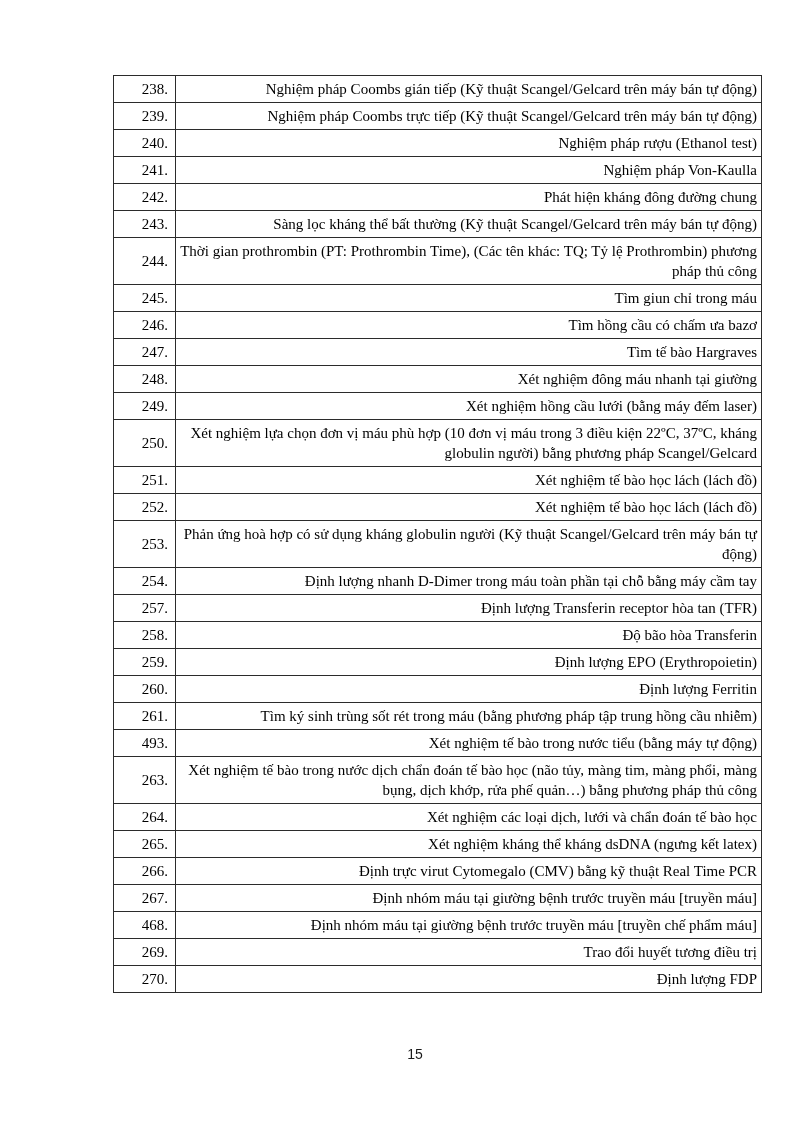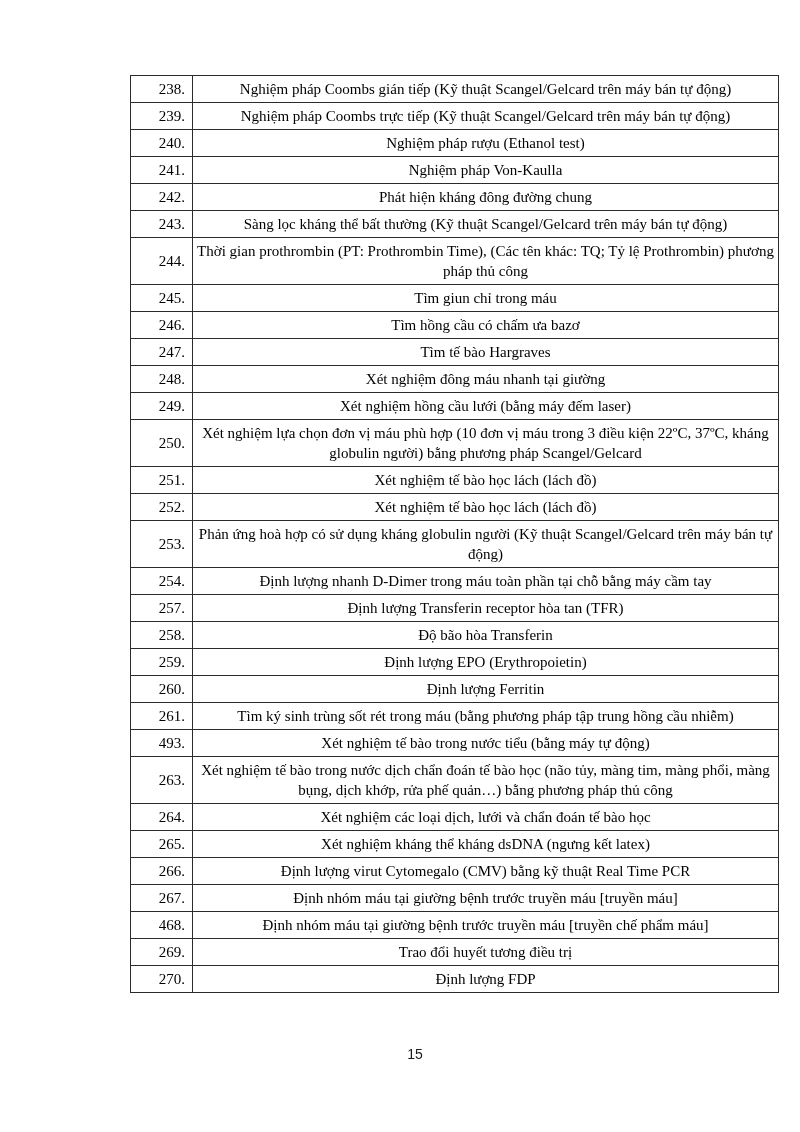--- a/index.html
+++ b/index.html
@@ -12,40 +12,40 @@
   }
   .page {
     position: relative;
     width: 800px;
     height: 1132px;
     background: #ffffff;
     overflow: hidden;
   }
   table.doc-table {
     position: absolute;
-    left: 130px;
+    left: 113px;
     top: 75px;
     width: 649px;
     border-collapse: collapse;
     table-layout: fixed;
   }
   table.doc-table td {
     border: 1px solid #2b2b2b;
     font-size: 15px;
     line-height: 20px;
     vertical-align: middle;
   }
   td.num {
     width: 62px;
     text-align: right;
     padding: 3px 7px 3px 2px;
   }
   td.desc {
     padding: 3px 4px 3px 4px;
-    text-align: center;
+    text-align: right;
   }
   .page-number {
     position: absolute;
     left: 0;
     top: 1046px;
     width: 830px;
     text-align: center;
     font-size: 14px;
     font-family: "Liberation Sans", "DejaVu Sans", sans-serif;
     color: #1a1a1a;
@@ -185,21 +185,21 @@
     <td class="desc">Xét nghiệm các loại dịch, lưới và chẩn đoán tế bào học</td>
   </tr>
 
   <tr>
     <td class="num">265.</td>
     <td class="desc">Xét nghiệm kháng thể kháng dsDNA (ngưng kết latex)</td>
   </tr>
 
   <tr>
     <td class="num">266.</td>
-    <td class="desc">Định lượng virut Cytomegalo (CMV) bằng kỹ thuật Real Time PCR</td>
+    <td class="desc">Định trực virut Cytomegalo (CMV) bằng kỹ thuật Real Time PCR</td>
   </tr>
 
   <tr>
     <td class="num">267.</td>
     <td class="desc">Định nhóm máu tại giường bệnh trước truyền máu [truyền máu]</td>
   </tr>
 
   <tr>
     <td class="num">468.</td>
     <td class="desc">Định nhóm máu tại giường bệnh trước truyền máu [truyền chế phẩm máu]</td>

